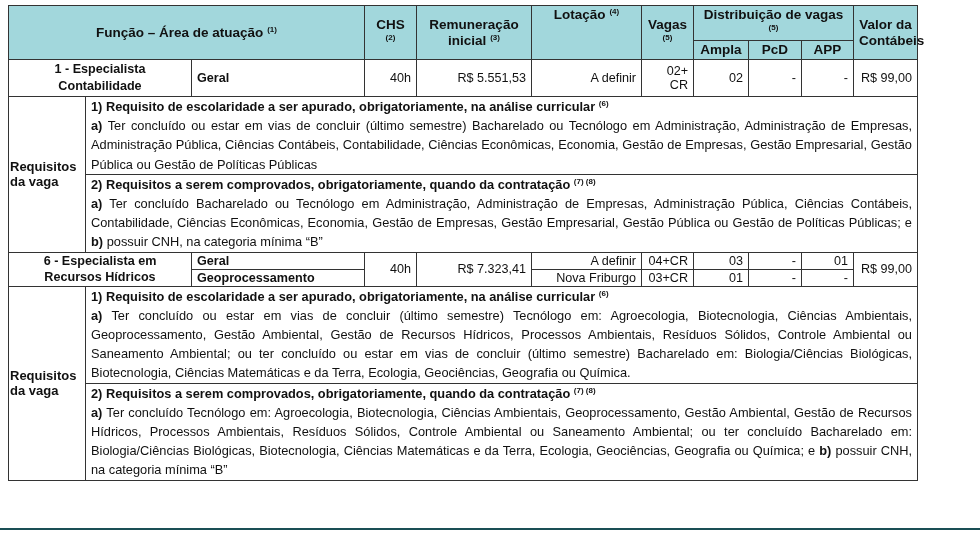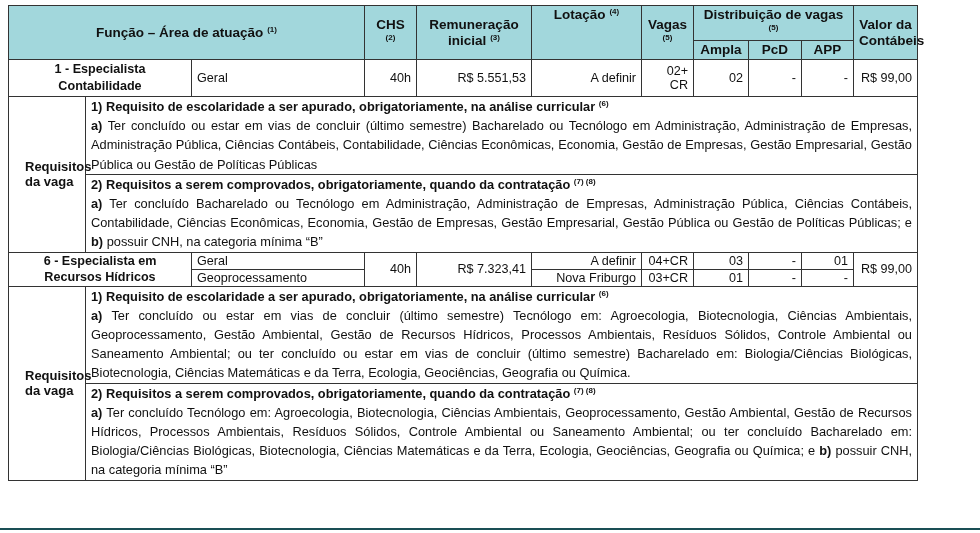--- a/index.html
+++ b/index.html
@@ -2,25 +2,25 @@
 <html><head>
 <meta charset="utf-8">
 <style>
   html, body { margin:0; padding:0; background:#ffffff; }
   body { width:980px; height:533px; overflow:hidden; font-family:"Liberation Sans", sans-serif; color:#111; }
   table { border-collapse:collapse; position:absolute; left:8px; top:5px; width:902px; table-layout:fixed; font-size:12.6px; }
   td, th { border:1px solid #333; padding:1px 5px; vertical-align:middle; }
   th { background:#a2d7dc; font-weight:bold; text-align:center; font-size:13.5px; line-height:16px; }
   sup { font-size:8px; vertical-align:super; line-height:0; font-weight:bold; }
   .c { text-align:right; }
-  .req-label { font-weight:bold; font-size:13px; vertical-align:middle; padding-left:16px; }
+  .req-label { font-weight:bold; font-size:13px; vertical-align:middle; padding-left:1px; }
   .req { text-align:justify; line-height:19.2px; padding:0 5px; font-size:12.8px; }
   .req .hd { font-weight:bold; }
   .role { font-weight:bold; text-align:center; line-height:17px; }
-  .sub { font-weight:normal; }
+  .sub { font-weight:bold; }
   .row1 td { height:34px; }
   .row2a td, .row2b td { height:16px; padding-top:0; padding-bottom:0; line-height:16px; }
   .bottom-rule { position:absolute; left:0; top:528px; width:980px; height:2px; background:#1a4f55; }
 </style>
 </head>
 <body>
 
 <table>
   <colgroup>
     <col style="width:77px">

